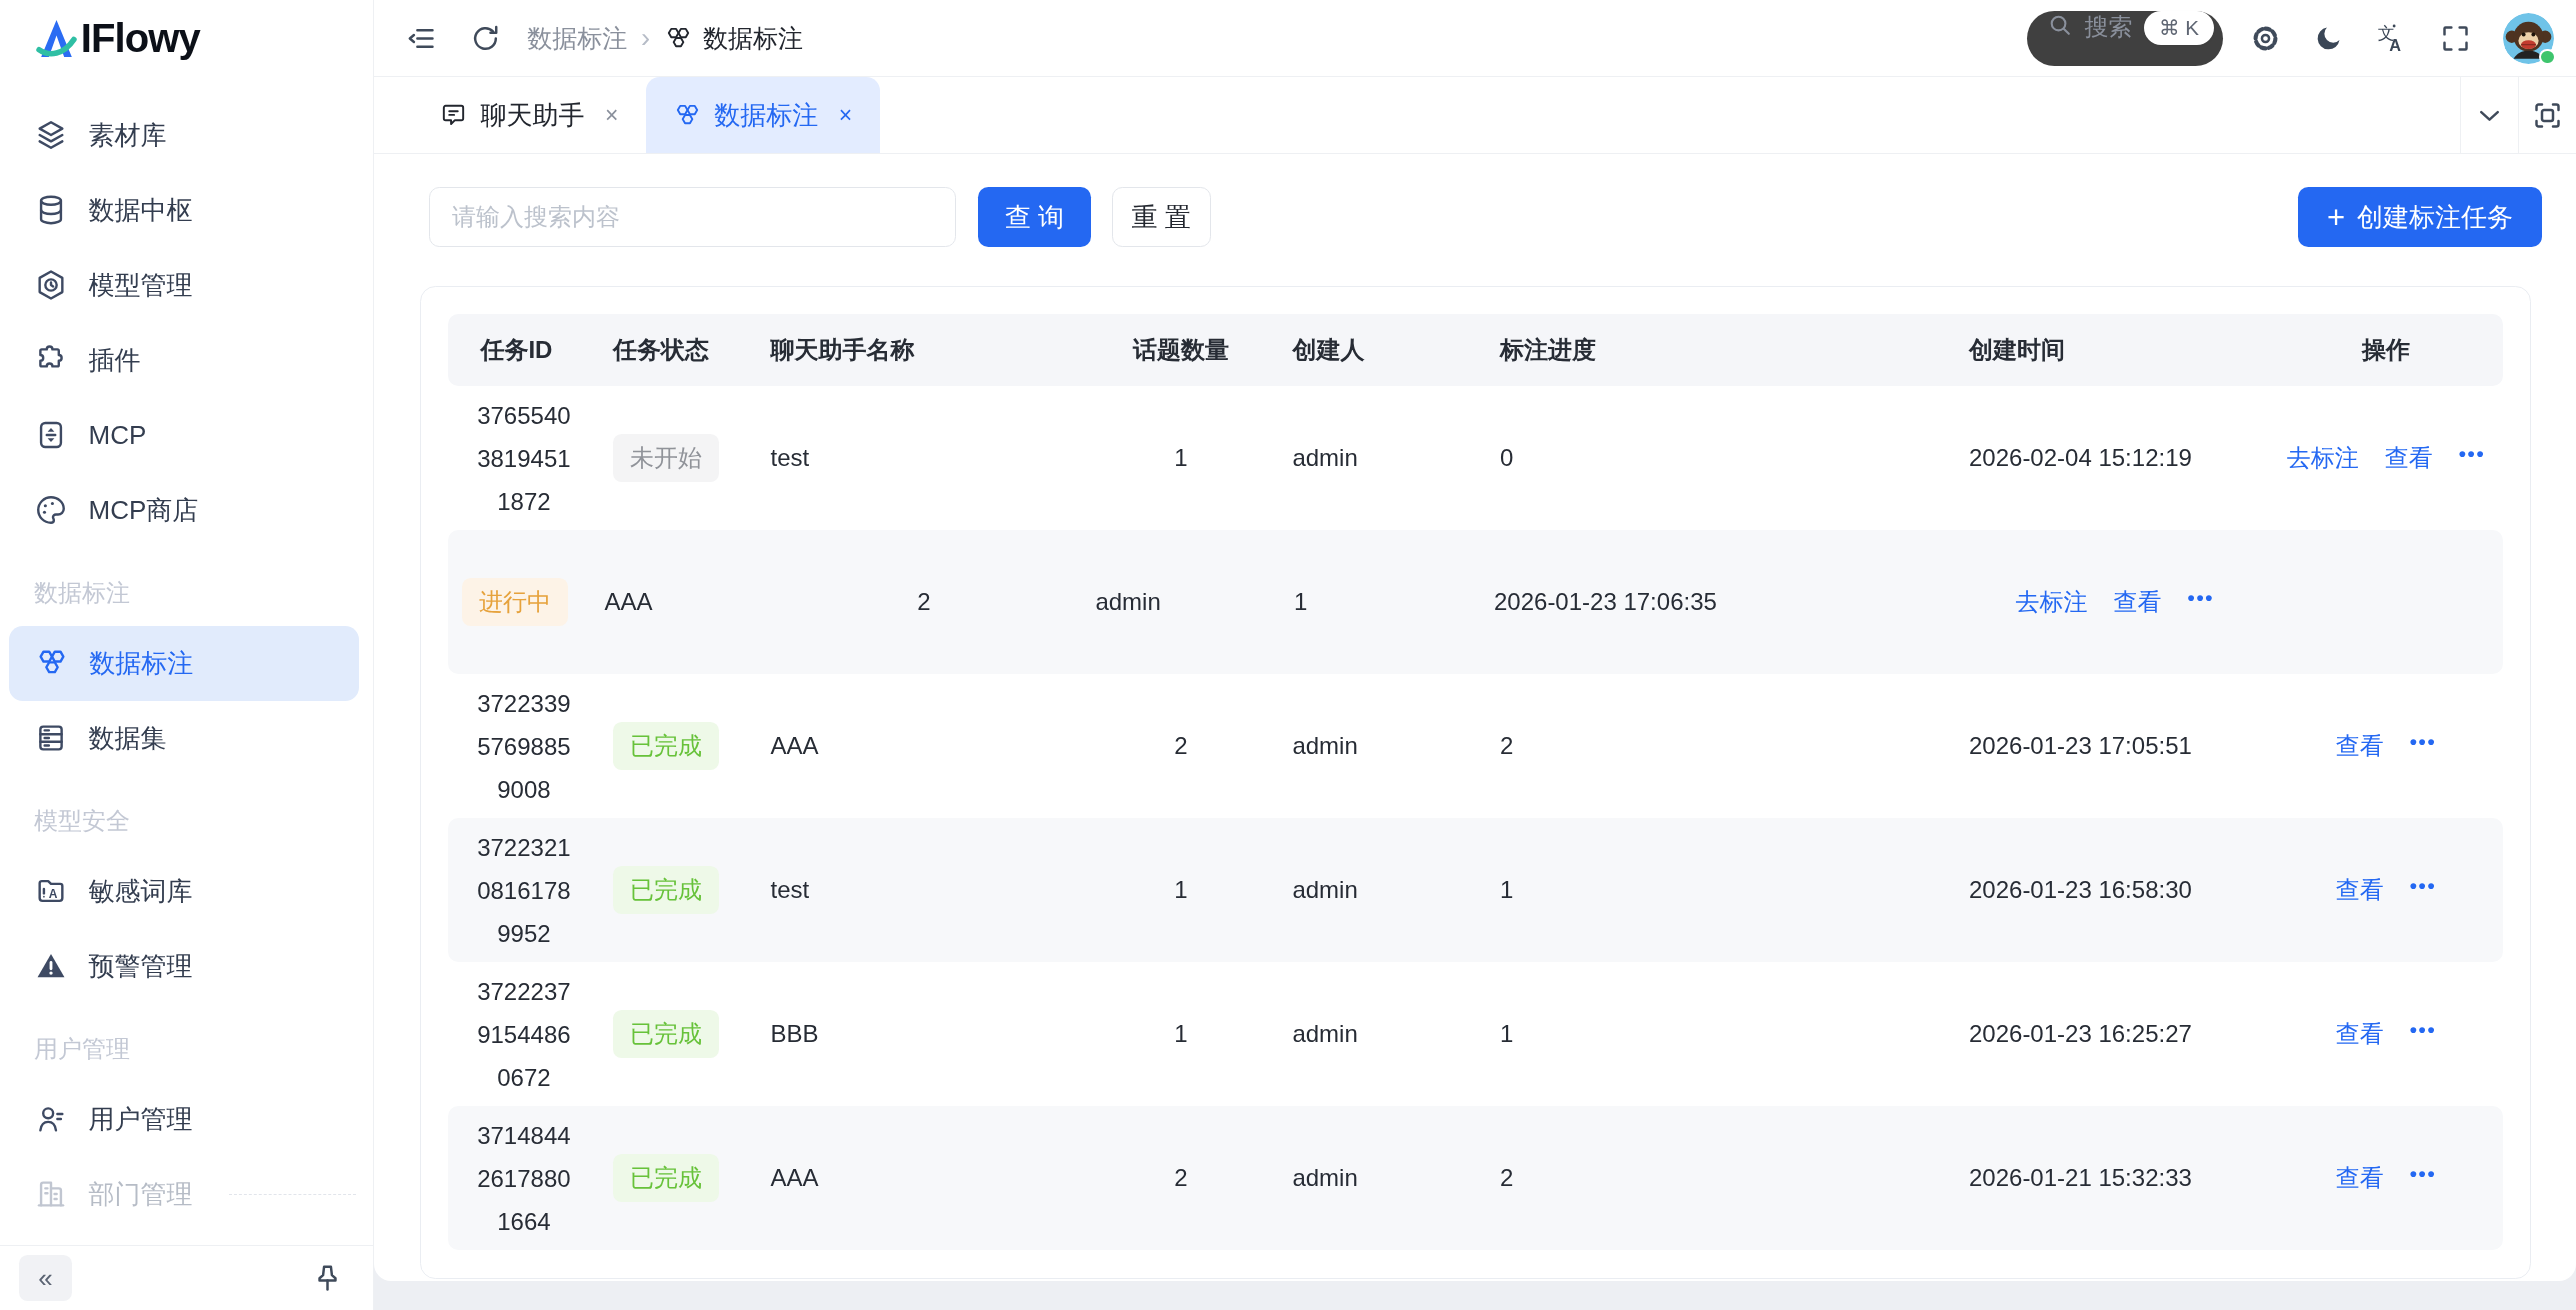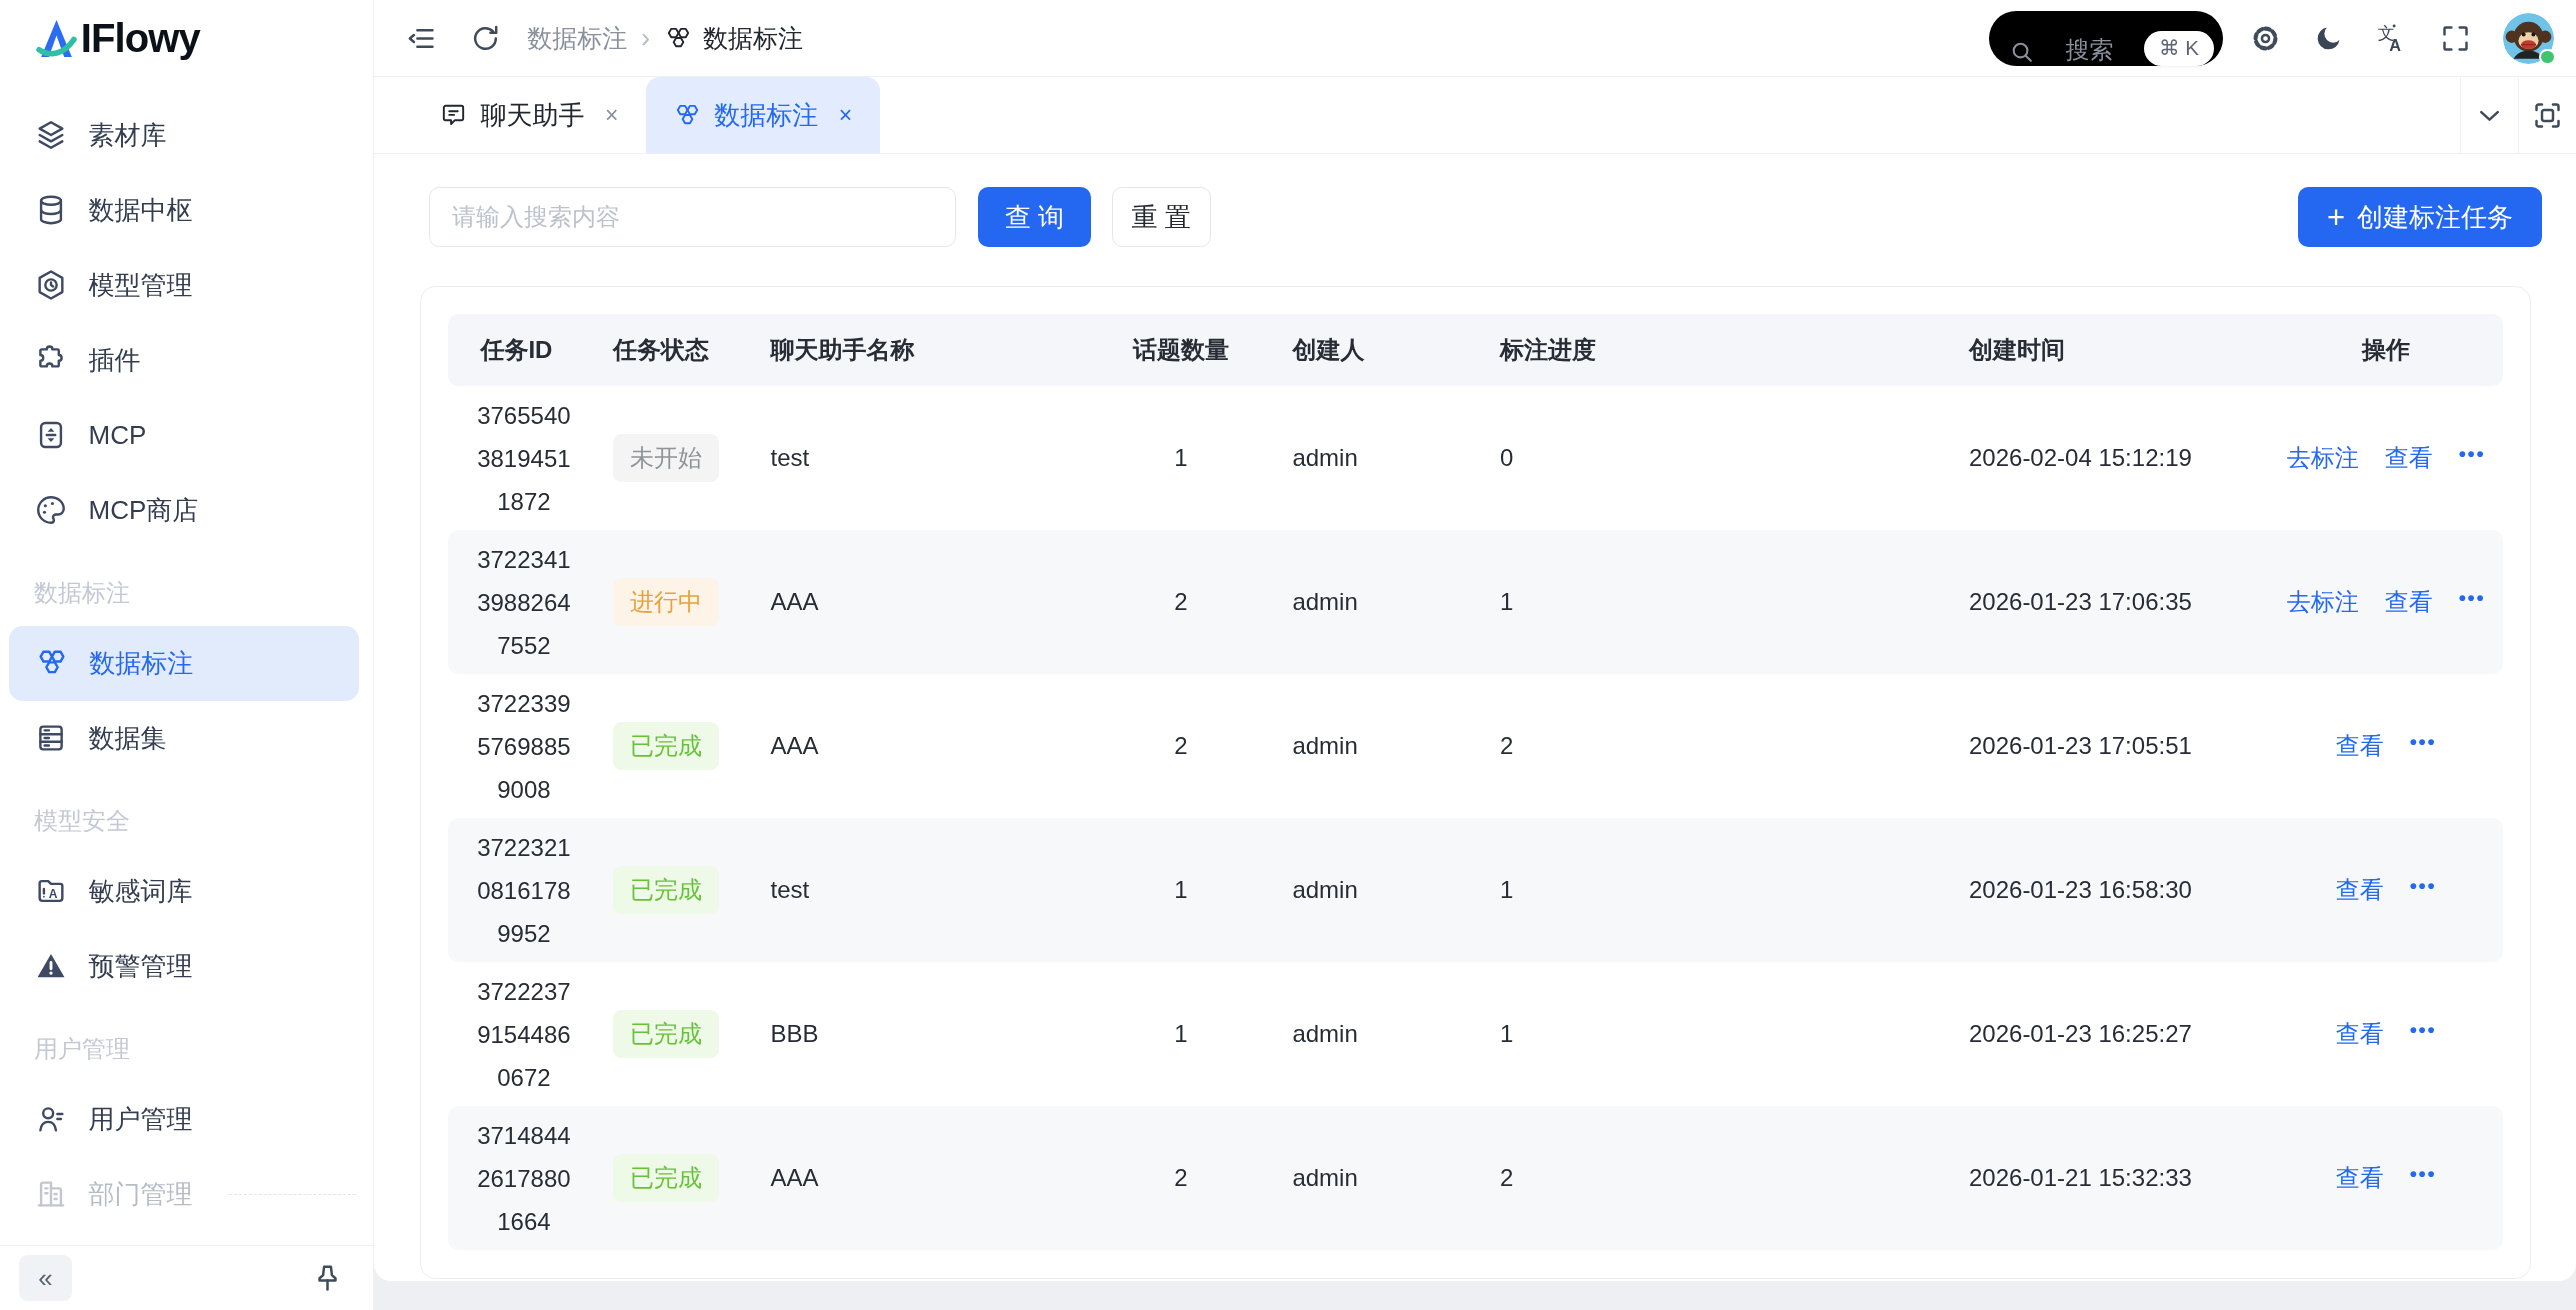--- a/index.html
+++ b/index.html
@@ -28,21 +28,21 @@
   
   .main{flex:1;display:flex;flex-direction:column;min-width:0}
   .topbar{height:77px;border-bottom:1.7px solid #eef0f3;display:flex;align-items:center;gap:20.6px;padding:0 22px 0 26px;background:#fff}
   .tic{width:33px;height:33px;fill:none;stroke:#3f4a5a;stroke-width:1.8;stroke-linecap:round;stroke-linejoin:round}
   .icon-btn{width:43px;height:43px;display:flex;align-items:center;justify-content:center;cursor:pointer}
   .crumbs{display:flex;align-items:center;gap:13.7px}
   .crumb-parent{font-size:25px;color:#8a909c;cursor:pointer}
   .crumb-sep{color:#b6bcc7;font-size:27.4px}
   .crumb-cur{display:flex;align-items:center;gap:10.3px;font-size:25px;color:#22262e;cursor:pointer}
   .spacer{flex:1}
-  .search-pill{height:55px;background:#000000;border-radius:27.4px;display:flex;align-items:flex-end;gap:30px;padding:0 8.6px 0 19px;cursor:pointer}
+  .search-pill{height:55px;background:#404040;border-radius:27.4px;display:flex;align-items:flex-start;gap:11px;padding:0 8.6px 0 19px;cursor:pointer}
   .search-pill .label{color:#8a909c;font-size:24px}
   .kbd-chip{background:#fff;border-radius:19px;padding:5.1px 15.4px;font-size:20.6px;color:#5f6673;box-shadow:0 0.9px 2.6px rgba(0,0,0,.06)}
   .avatar-wrap{position:relative;width:51px;height:51px;margin-left:5.1px;cursor:pointer}
   .avatar-wrap svg{width:51px;height:51px;border-radius:50%;display:block}
   .status-dot{position:absolute;right:-1.7px;bottom:-1.7px;width:16.3px;height:16.3px;border-radius:50%;background:#3ec56d;border:2.6px solid #fff}
   
   .tabbar{height:77px;border-bottom:1.7px solid #eef0f3;display:flex;align-items:stretch;padding-left:38px;background:#fff}
   .tab{display:flex;align-items:center;gap:12px;padding:0 27.4px;font-size:26px;color:#22262e;cursor:pointer}
   .tab .close{color:#8a909c;font-size:23px;margin-left:8.6px}
   .tab.active{background:#e3ecff;color:#2468f2;border-radius:13.7px 13.7px 0 0}
@@ -365,23 +365,20 @@
             <div class="c6">0</div>
             <div class="c7">2026-02-04 15:12:19</div>
             <div class="c8 actions">
               <span class="link">去标注</span>
               <span class="link">查看</span>
               <span class="more-dots">•••</span>
             </div>
           </div>
 
           <div class="tgrid trow">
-            <div class="cid">
-                <div class="cid-inner">372234139882647552</div>
-              </div>
             <div class="c2"><span class="badge running">进行中</span></div>
             <div class="c3">AAA</div>
             <div class="c4">2</div>
             <div class="c5">admin</div>
             <div class="c6">1</div>
             <div class="c7">2026-01-23 17:06:35</div>
             <div class="c8 actions">
               <span class="link">去标注</span>
               <span class="link">查看</span>
               <span class="more-dots">•••</span>

